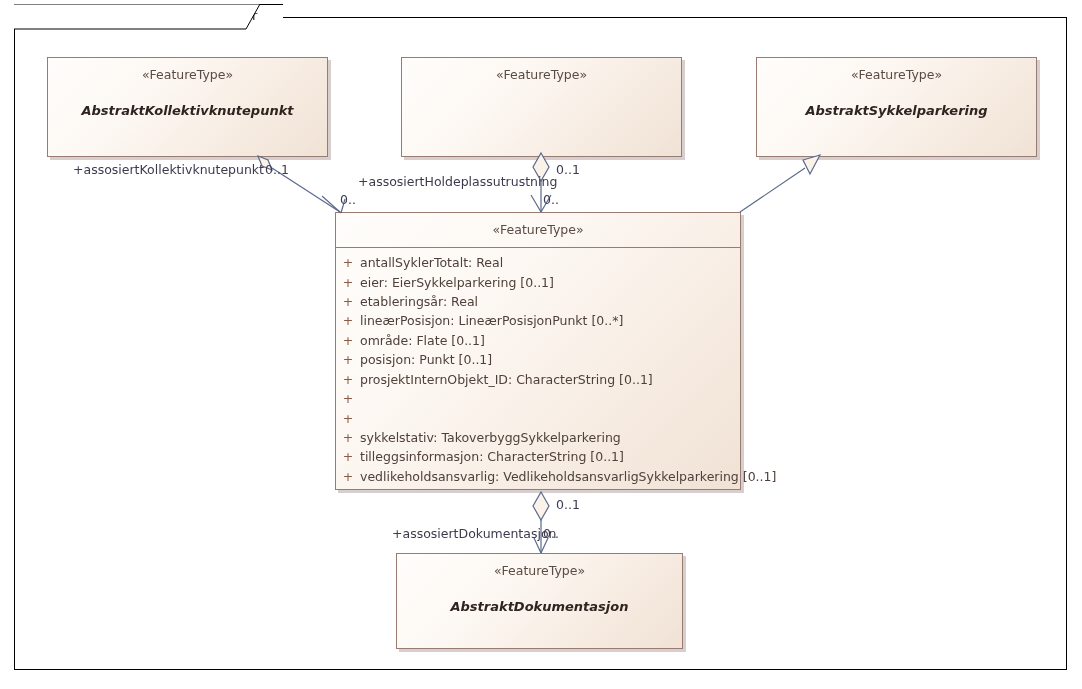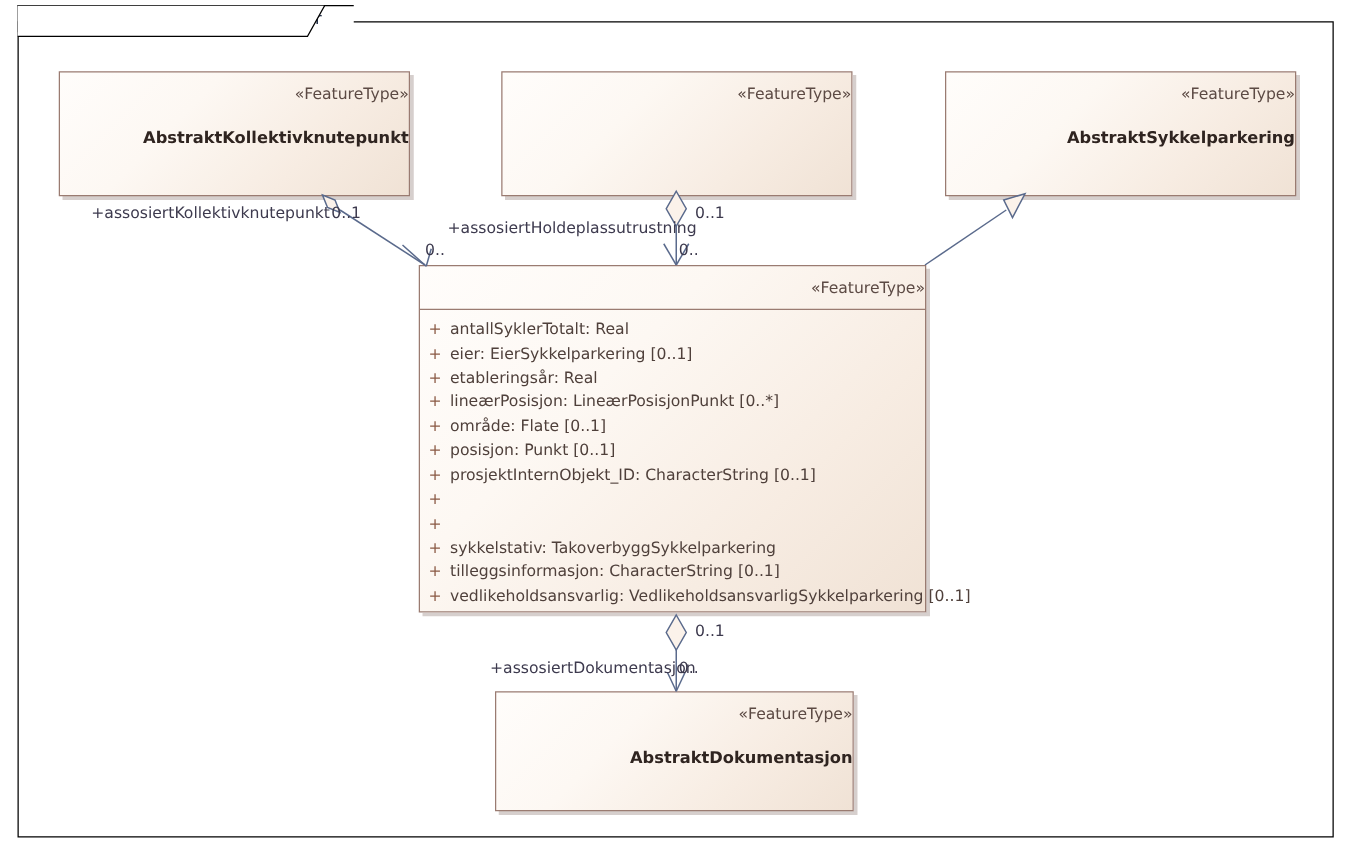--- a/index.html
+++ b/index.html
@@ -61,36 +61,37 @@
   .uml-box {
     position: absolute;
     box-sizing: border-box;
     border: 1px solid #9a7b71;
     background: linear-gradient(135deg, #fffdfb 0%, #fdf8f3 35%, #f7ece2 70%, #f0e2d5 100%);
     box-shadow: 3px 3px 0 rgba(120, 95, 88, 0.30);
     z-index: 3;
   }
   .uml-head {
     padding-top: 9px;
-    text-align: right;
+    text-align: center;
     line-height: 1.30;
   }
   .stereotype {
     font-size: 12.5px;
     color: #5c4a44;
     display: block;
   }
   .cls-name {
     font-size: 13px;
     font-weight: bold;
     color: #2f2420;
     display: block;
     margin-top: 1px;
   }
   .cls-name.abstract {
+    font-style: italic;
     margin-top: 20px;
   }
   .uml-sep {
     border-top: 1px solid #9a7b71;
     margin-top: 9px;
   }
   .attr-list {
     padding: 5px 0 6px 0;
   }
   .attr-row {

